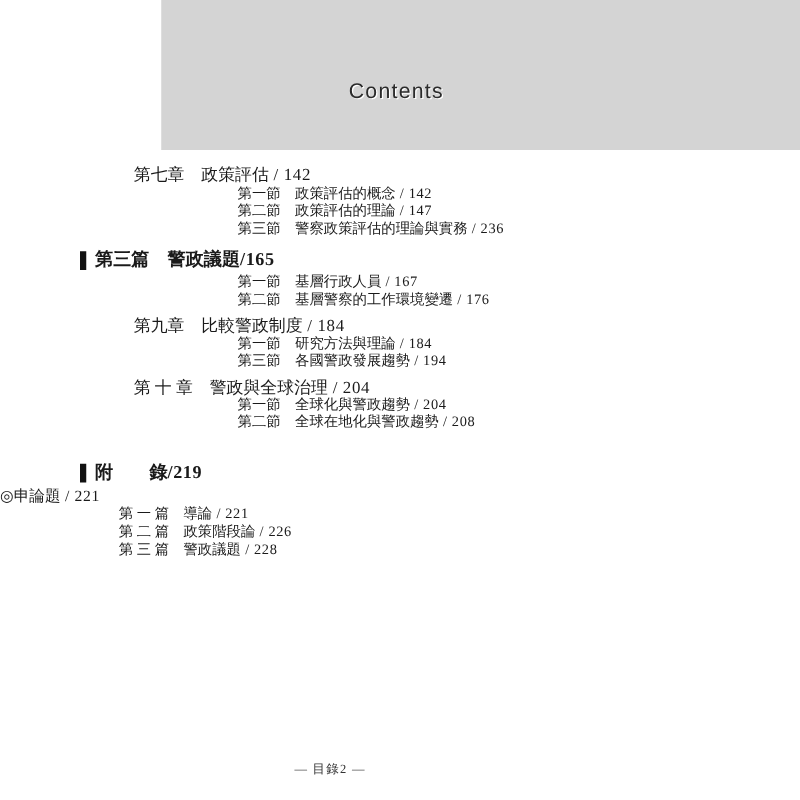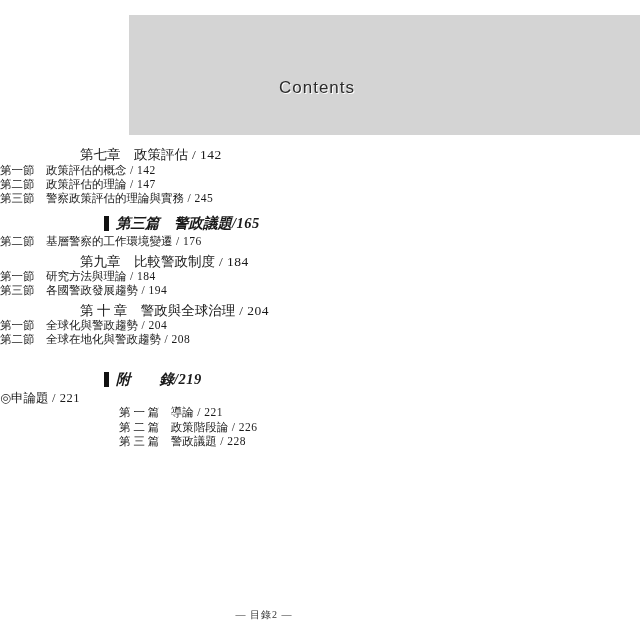--- a/index.html
+++ b/index.html
@@ -11,21 +11,20 @@
     height: 640px;
     background: #ffffff;
     font-family: "Liberation Serif", "DejaVu Serif", serif;
     color: #1a1a1a;
     overflow: hidden;
     position: relative;
   }
   .page {
     position: absolute;
     inset: 0;
-    margin-top: 15px;
   }
   
   .header-band {
     position: absolute;
     left: 129px;
     top: 0;
     width: 511px;
     height: 120px;
     background: #d4d4d4;
   }
@@ -45,58 +44,58 @@
     left: 0;
     top: 126px;
     width: 640px;
   }
   .row {
     line-height: 1.0;
     white-space: nowrap;
   }
   
   .lvl-part {
-    padding-left: 104px;
+    padding-left: 64px;
     font-size: 14.5px;
     font-weight: bold;
     margin-top: 12px;
     margin-bottom: 5px;
     display: flex;
     align-items: flex-start;
-    font-style: italic;
   }
   .bar {
     display: inline-block;
     width: 5px;
     height: 15px;
     background: #111111;
     margin-right: 7px;
     vertical-align: middle;
   }
   .lvl-chapter {
-    padding-left: 80px;
+    padding-left: 107px;
     font-size: 13.5px;
     margin-top: 7px;
     margin-bottom: 3px;
   }
   .lvl-section {
+    padding-left: 190px;
     font-size: 11.5px;
     margin-top: 2.5px;
   }
   .lvl-appendix-item {
     padding-left: 169px;
     font-size: 12.5px;
     margin-top: 7px;
   }
   .lvl-appendix-sub {
     font-size: 12.5px;
     margin-top: 5px;
   }
   .lvl-appendix-section {
-    padding-left: 119px;
+    padding-left: 95px;
     font-size: 11.5px;
     margin-top: 3px;
   }
   .spacer-14 { height: 14px; }
   .sep { letter-spacing: 0.5px; }
   .pg { letter-spacing: 0.5px; }
   .footer {
     position: absolute;
     left: 0;
     bottom: 18px;
@@ -121,30 +120,33 @@
     <div class="row lvl-chapter">
       <span>第七章　政策評估</span><span class="sep"> / </span><span class="pg">142</span>
     </div>
     <div class="row lvl-section">
       <span>第一節　政策評估的概念</span><span class="sep"> / </span><span class="pg">142</span>
     </div>
     <div class="row lvl-section">
       <span>第二節　政策評估的理論</span><span class="sep"> / </span><span class="pg">147</span>
     </div>
     <div class="row lvl-section">
-      <span>第三節　警察政策評估的理論與實務</span><span class="sep"> / </span><span class="pg">245</span>
+      <span>第三節　警察政策評估的理論與實務</span><span class="sep"> / </span><span class="pg">236</span>
     </div>
 
     <div class="row lvl-part">
       <span class="bar"></span>
         <span>第三篇　警政議題</span>
         <span class="sep"> / </span>
         <span class="pg">165</span>
     </div>
 
+    <div class="row lvl-section">
+      <span>第一節　基層行政人員</span><span class="sep"> / </span><span class="pg">167</span>
+    </div>
     <div class="row lvl-section">
       <span>第二節　基層警察的工作環境變遷</span><span class="sep"> / </span><span class="pg">176</span>
     </div>
 
     <div class="row lvl-chapter">
       <span>第九章　比較警政制度</span><span class="sep"> / </span><span class="pg">184</span>
     </div>
     <div class="row lvl-section">
       <span>第一節　研究方法與理論</span><span class="sep"> / </span><span class="pg">184</span>
     </div>

